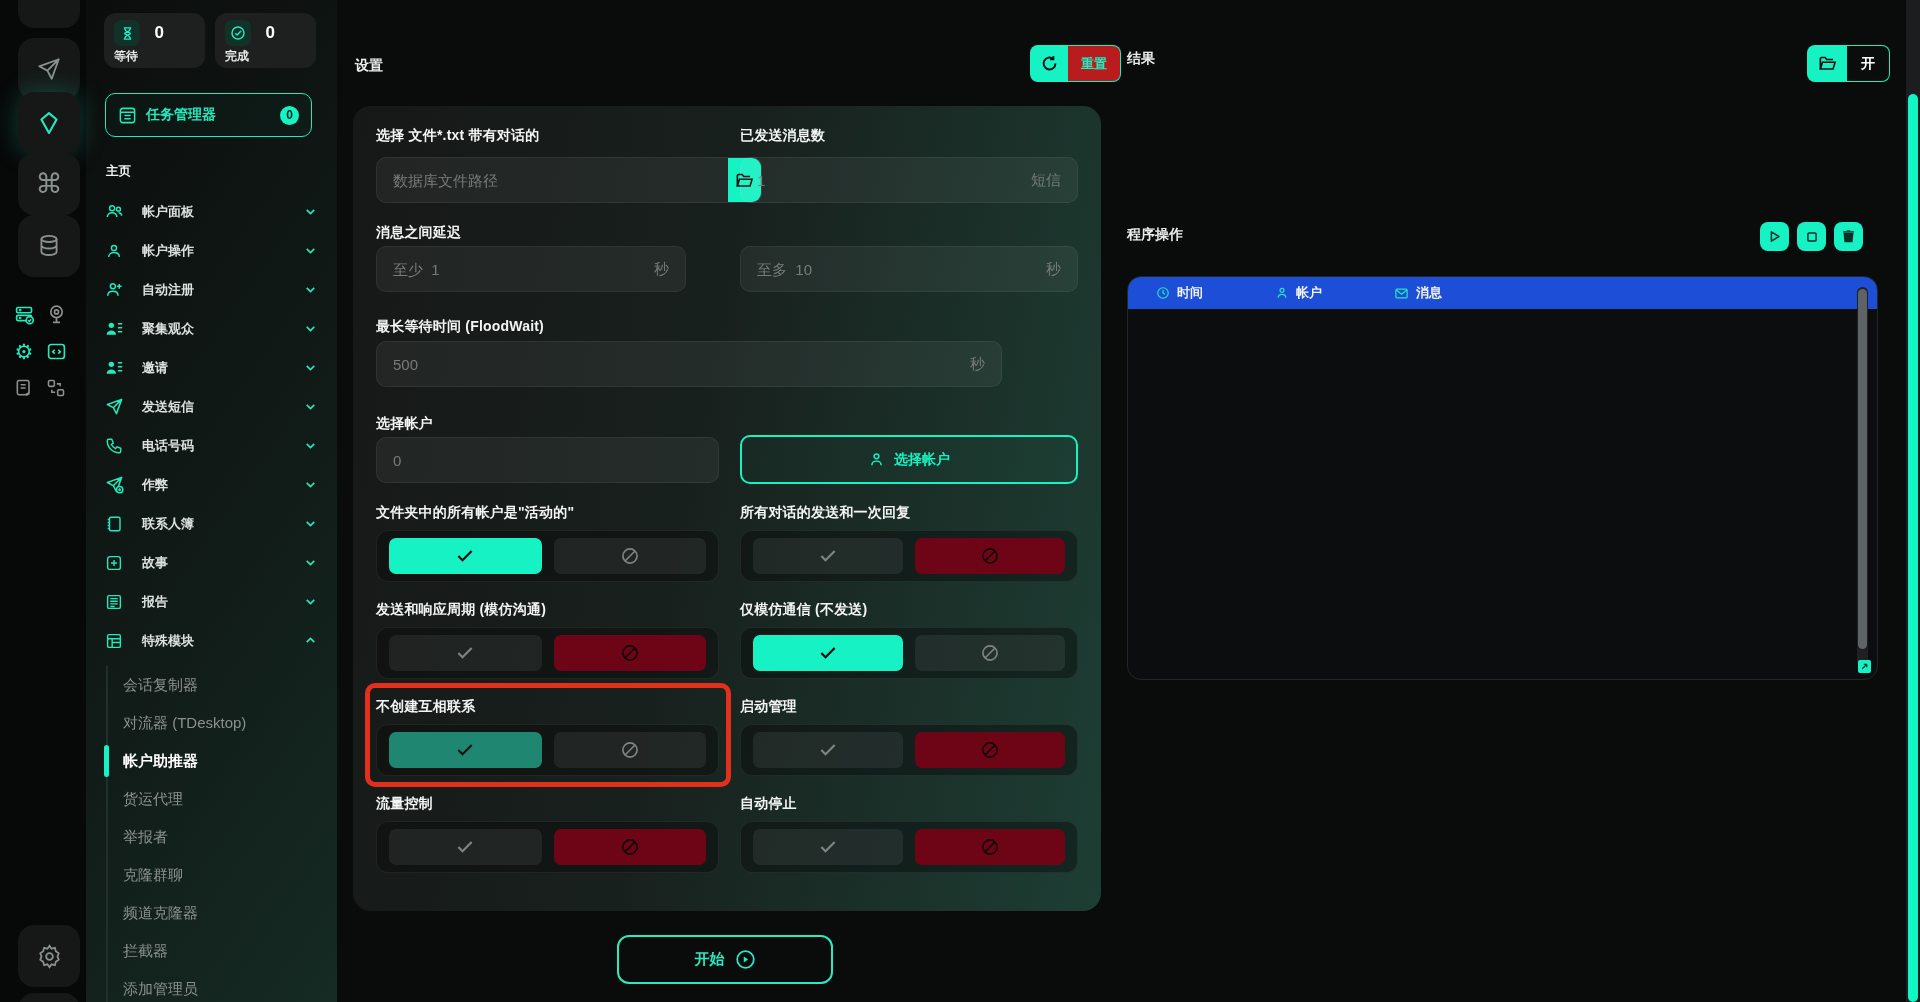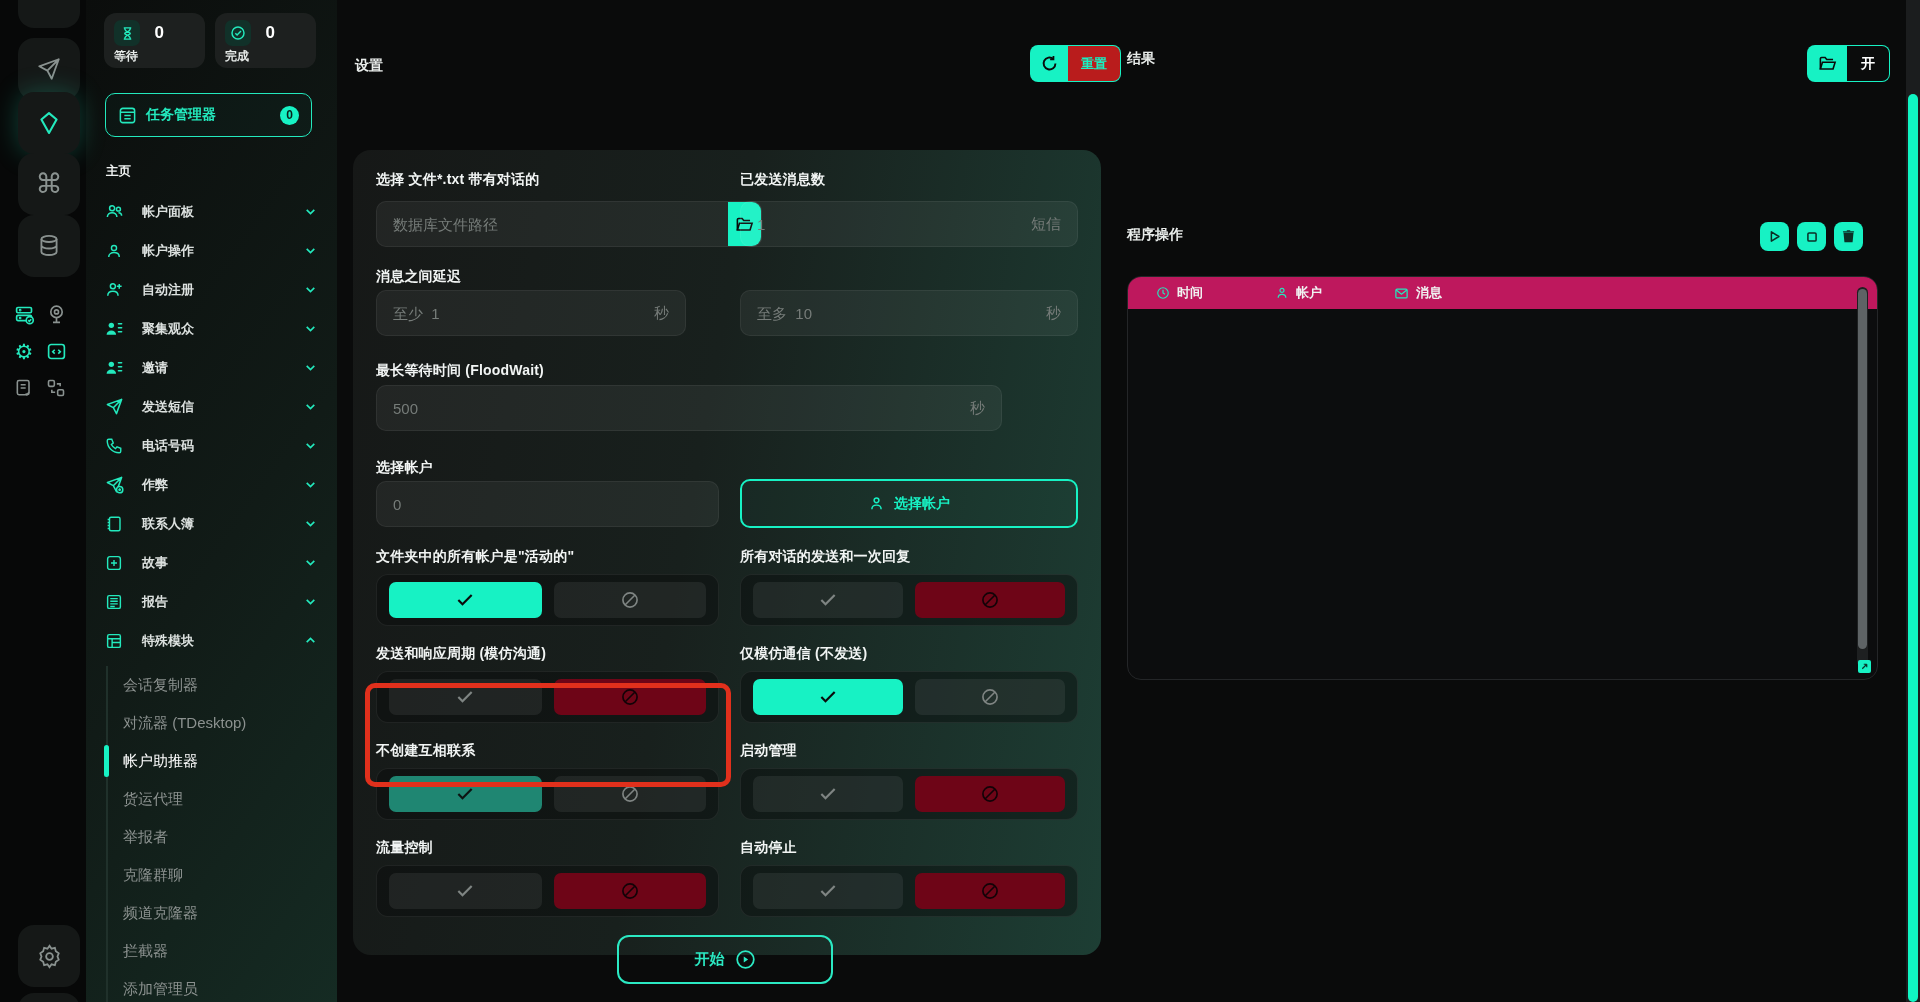--- a/index.html
+++ b/index.html
@@ -29,31 +29,31 @@
     font-size:12px; font-weight:bold; display:flex; align-items:center; justify-content:center; }
   #home-item { position:absolute; left:20px; top:163px; font-size:12.5px; font-weight:bold; color:#eef1f0; cursor:pointer; }
   #menu { position:absolute; left:0; top:192px; width:251px; }
   .menu-item { height:39px; display:flex; align-items:center; padding:0 20px 0 18px; cursor:pointer; }
   .menu-item .mi-icon { width:20px; height:20px; color:#23e9bd; display:flex; align-items:center; justify-content:center; }
   .menu-item .mi-label { font-size:13px; font-weight:bold; color:#dce1df; margin-left:18px; flex:1; }
   .menu-item .chev { color:#23e9bd; display:flex; }
   #submenu { position:absolute; left:0; top:666px; width:251px; }
   #submenu .rule { position:absolute; left:20px; top:0; width:2px; height:336px; background:#20312b; }
   .sub-item { height:38px; display:flex; align-items:center; padding-left:37px; font-size:15px; color:#8b918f; cursor:pointer; position:relative; }
-  .sub-item.active { color:#ffffff; font-weight:normal; }
+  .sub-item.active { color:#ffffff; font-weight:bold; }
   .sub-item.active .bar { position:absolute; left:18px; top:3px; width:5px; height:32px; background:#17f2c4; border-radius:3px; }
 
   
   #settings-title { position:absolute; left:355px; top:57px; font-size:14px; font-weight:bold; }
   #reset-btn { position:absolute; left:1030px; top:45px; height:37px; display:flex; cursor:pointer; }
   .seg-ic { width:38px; height:37px; background:#17f2c4; border-radius:8px 0 0 8px; display:flex; align-items:center; justify-content:center; color:#0a0b0b; }
   #reset-btn .seg-tx { height:37px; padding:0 13px; border:1.5px solid #17f2c4; border-left:none; border-radius:0 8px 8px 0;
     display:flex; align-items:center; color:#17f2c4; font-size:13px; font-weight:bold; background:#b91c1c; }
   #card { position:absolute; left:353px; top:106px; width:748px; height:805px; border-radius:18px;
-    background:linear-gradient(100deg,#161817 0%,#18201d 45%,#1d3e34 100%);margin-top:44px; }
+    background:linear-gradient(100deg,#161817 0%,#18201d 45%,#1d3e34 100%); }
   .f-label { position:absolute; font-size:14px; font-weight:bold; color:#f2f5f4; letter-spacing:.2px; }
   .field { position:absolute; height:46px; border-radius:10px; background:rgba(255,255,255,0.055);
     border:1px solid rgba(255,255,255,0.06); display:flex; align-items:center; overflow:hidden; }
   .field input { flex:1; height:100%; background:transparent; border:none; outline:none;
     color:#9aa09d; font-size:15px; padding:0 16px; font-family:inherit; }
   .field input::placeholder { color:#767c79; opacity:1; }
   .field .suffix { color:#767c79; font-size:15px; padding-right:16px; }
   .field .folder-seg { width:33px; height:46px; background:#17f2c4; display:flex; align-items:center; justify-content:center; color:#0a0b0b; cursor:pointer; }
   #pick-btn { position:absolute; border:2px solid #17f2c4; border-radius:10px; background:rgba(23,242,196,0.03);
     display:flex; align-items:center; justify-content:center; gap:9px; color:#17f2c4; font-size:14px; font-weight:bold; cursor:pointer; }
@@ -71,21 +71,21 @@
   #results-title { position:absolute; left:1127px; top:50px; font-size:14px; font-weight:bold; }
   #open-btn { position:absolute; left:1807px; top:45px; height:37px; display:flex; cursor:pointer; }
   #open-btn .seg-ic { width:40px; }
   #open-btn .seg-tx { height:37px; padding:0 14px; border:1.5px solid #17f2c4; border-left:none; border-radius:0 8px 8px 0;
     display:flex; align-items:center; color:#ffffff; font-size:14px; font-weight:bold; background:#0b0c0c; }
   #ops-title { position:absolute; left:1127px; top:226px; font-size:14px; font-weight:bold; }
   .act-btn { position:absolute; top:222px; width:29px; height:29px; border-radius:8px; background:#17f2c4;
     display:flex; align-items:center; justify-content:center; color:#0b2f26; cursor:pointer; }
   #log-table { position:absolute; left:1127px; top:276px; width:751px; height:404px; border-radius:14px;
     background:#0c0d0e; border:1px solid #242628; overflow:hidden; }
-  #log-head { height:32px; background:#be185d; display:flex; align-items:center; }
+  #log-head { height:32px; background:#1d4ed8; display:flex; align-items:center; }
   .col-h { display:flex; align-items:center; gap:7px; font-size:13px; font-weight:bold; color:#f0f3f2; }
   .col-h .ci { color:#23e9bd; display:flex; }
   #tbl-track { position:absolute; right:9px; top:10px; width:11px; height:380px; background:#1e2021; border-radius:6px; }
   #tbl-thumb { position:absolute; right:1px; top:2px; width:9px; height:360px; background:#5e6365; border-radius:5px; }
   #resize-handle { position:absolute; right:6px; bottom:6px; width:13px; height:13px; background:#17f2c4; border-radius:2px;
     display:flex; align-items:center; justify-content:center; color:#07332a; font-size:9px; cursor:nwse-resize; }
 
   
   #pg-track { position:absolute; right:0; top:0; width:14px; height:1002px; background:#1b1d1e; }
   #pg-thumb { position:absolute; right:2px; top:94px; width:10px; height:908px; background:#10f6c4; border-radius:5px; }

